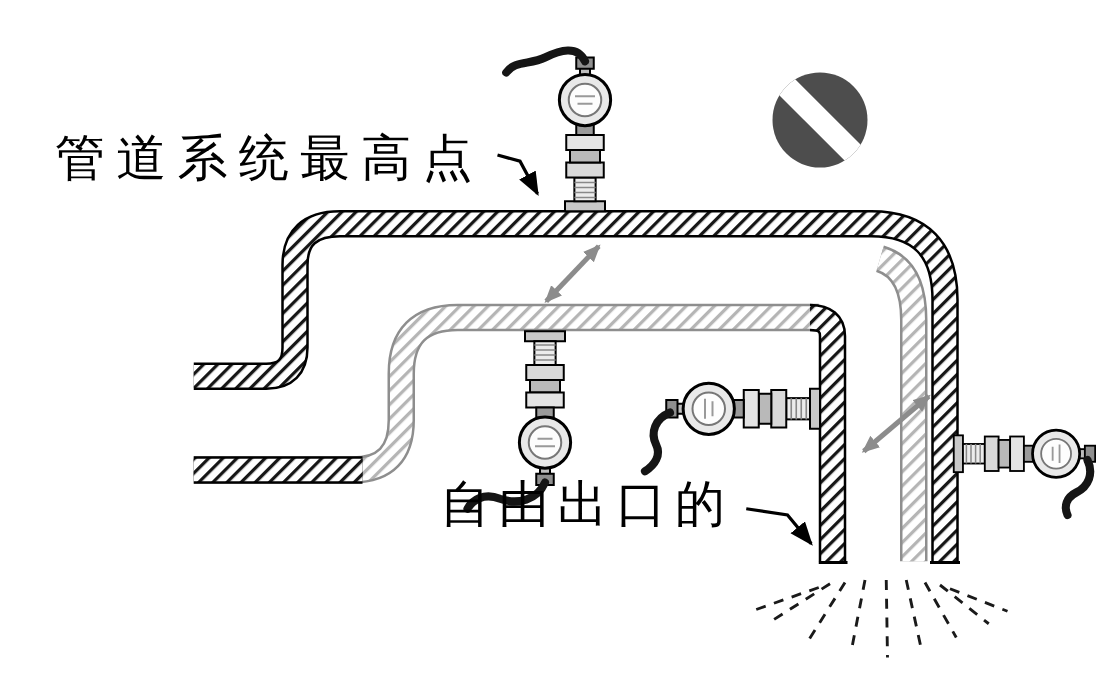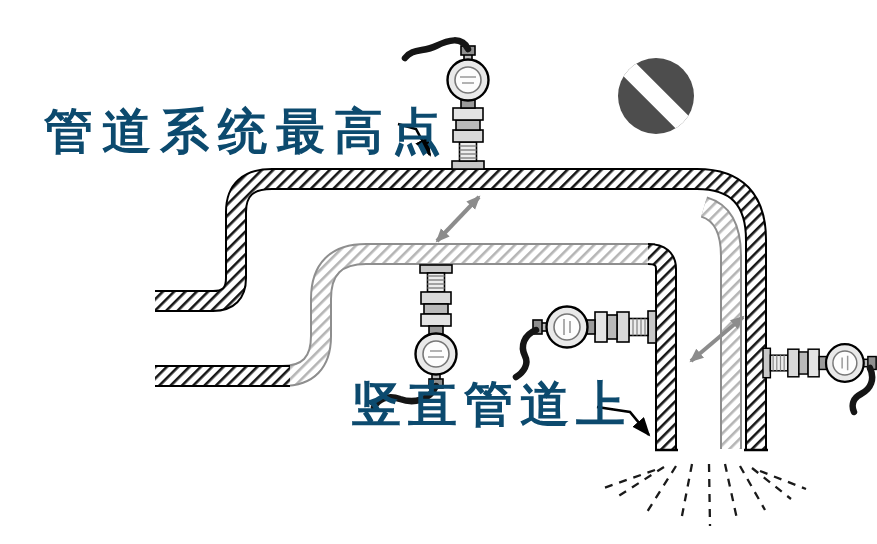--- a/index.html
+++ b/index.html
@@ -6,23 +6,23 @@
   .stage{
     position:relative;
     width:877px;height:544px;
     background:#ffffff;
     overflow:hidden;
     font-family:"Liberation Sans","DejaVu Sans",sans-serif;
   }
   .stage svg{position:absolute;left:0;top:0;}
   .label{
     position:absolute;
-    color:#0c4a6e;
-    font-size:49px;
-    font-weight:700;
+    color:#000000;
+    font-size:40px;
+    font-weight:400;
     white-space:nowrap;
   }
   .label-highest{left:44px;top:99px;letter-spacing:9px;}
   .label-outlet{left:352px;top:382px;letter-spacing:7px;line-height:44px;}
 </style>
 </head>
 <body>
 
 <div class="stage">
 
@@ -115,16 +115,16 @@
       </g>
     </g>
 
     <path d="M398,124 L416,129 L430,155" fill="none" stroke="#000" stroke-width="2.6" marker-end="url(#mB)"></path>
     <path d="M597,407 L630,412 L649,435" fill="none" stroke="#000" stroke-width="2.6" marker-end="url(#mB)"></path>
   </svg>
 
   <div class="label label-highest">管道系统最高点</div>
 
   <div class="label label-outlet">
-    <div>竖直管道上</div>
+    <div>自由出口的</div>
   </div>
 
 </div>
 
 </body></html>

